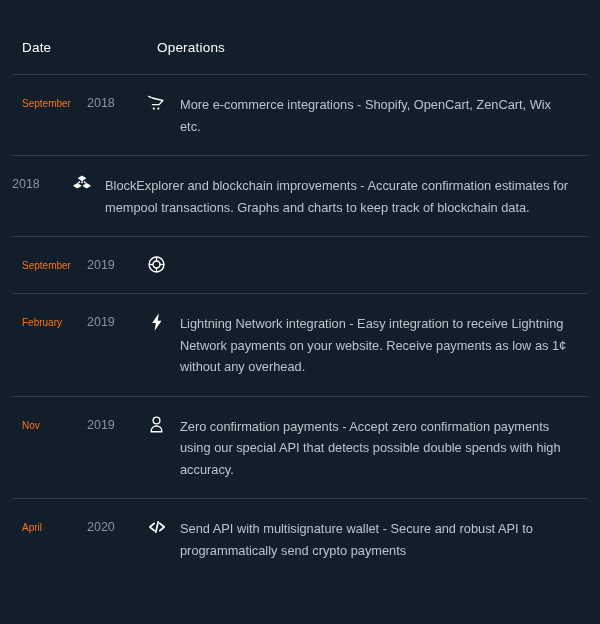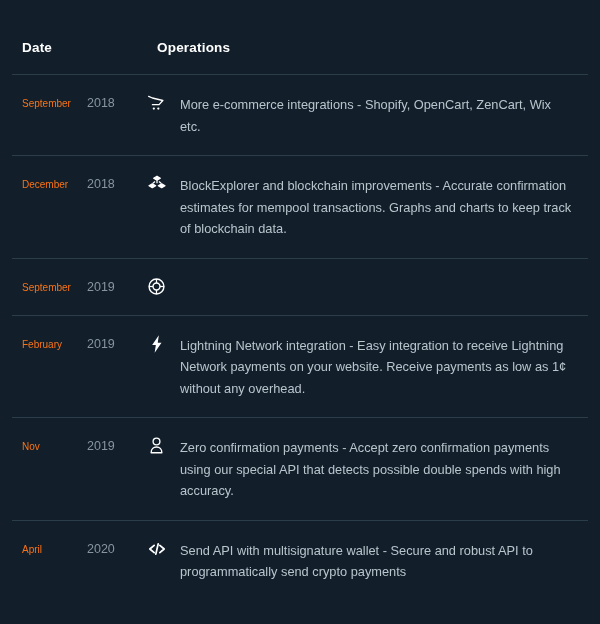--- a/index.html
+++ b/index.html
@@ -23,21 +23,21 @@
 
   
   .table-head {
     display: flex;
     align-items: center;
     height: 38px;
     padding-top: 28px;
   }
   .th {
     font-size: 13.5px;
-    font-weight: bold;
+    font-weight: normal;
     color: #ffffff;
     letter-spacing: 0.2px;
   }
   .th-date {
     width: 145px;
     padding-left: 10px;
     box-sizing: border-box;
   }
   .th-ops {
     padding-left: 0px;
@@ -116,21 +116,20 @@
         <path d="M2 4 L6.5 6 L19 9 L14.5 14 L6.5 14"></path>
         <circle cx="8.2" cy="18.6" r="1.35" fill="#ffffff" stroke="none"></circle>
         <circle cx="13.6" cy="18.6" r="1.35" fill="#ffffff" stroke="none"></circle>
       </svg>
     </div>
     <div class="cell-desc">More e-commerce integrations - Shopify, OpenCart, ZenCart, Wix etc.</div>
   </div>
   <div class="divider"></div>
 
   <div class="row">
-    <div class="cell-month">December</div>
     <div class="cell-year">2018</div>
     <div class="cell-icon">
       <svg width="20" height="20" viewBox="0 0 24 24" fill="none" stroke="#ffffff" stroke-width="1.5" stroke-linejoin="round">
         <path d="M12 2.6 L16 5 L12 7.4 L8 5 Z" fill="#ffffff"></path>
         <path d="M6.4 11.6 L10.4 14 L6.4 16.4 L2.4 14 Z" fill="#ffffff"></path>
         <path d="M17.6 11.6 L21.6 14 L17.6 16.4 L13.6 14 Z" fill="#ffffff"></path>
         <path d="M12 7.4 L12 11"></path>
         <path d="M9.6 9 L7.2 11.2"></path>
         <path d="M14.4 9 L16.8 11.2"></path>
       </svg>

